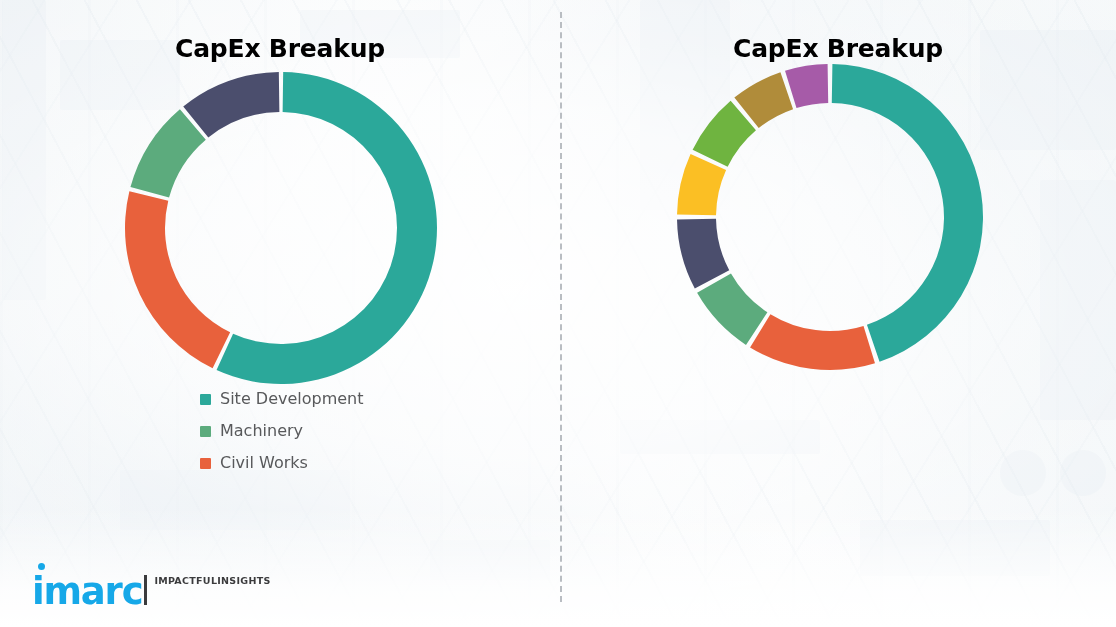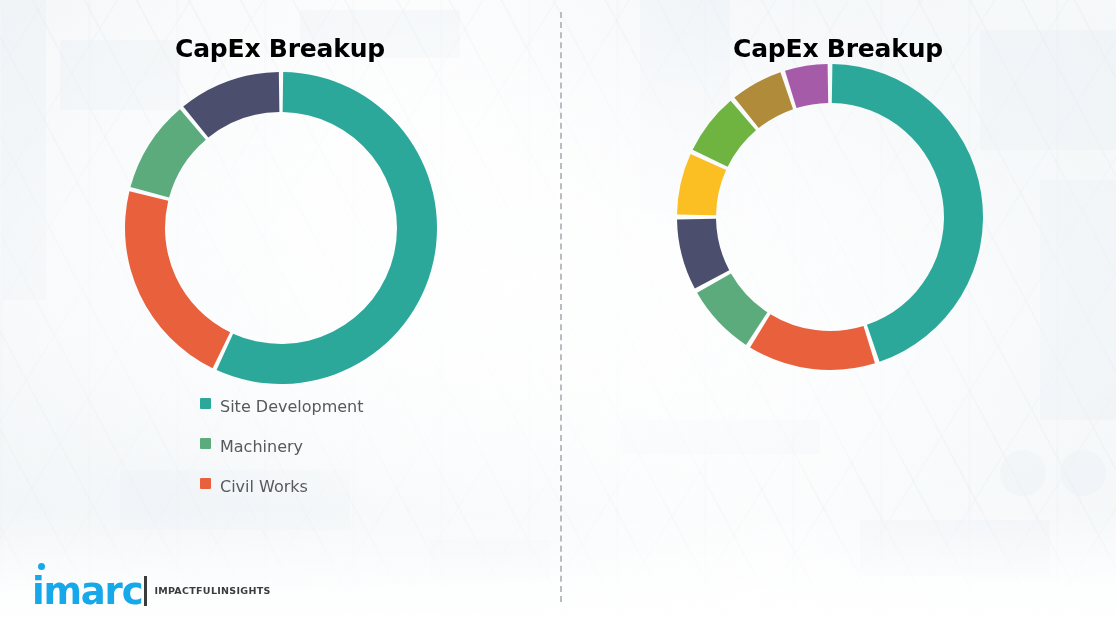--- a/index.html
+++ b/index.html
@@ -119,30 +119,29 @@
     flex: 0 0 auto;
     margin-right: 9px;
     border-radius: 1px;
   }
   .legend-label {
     font-family: "DejaVu Sans", sans-serif;
     font-size: 16px;
     color: #58595b;
     white-space: nowrap;
     line-height: 18px;
-    margin-top: 8px;
   }
 
   
   .logo {
     position: absolute;
     left: 32px;
     bottom: 18px;
     display: flex;
-    align-items: center;
+    align-items: flex-start;
   }
   .logo-mark {
     position: relative;
     font-family: "DejaVu Sans", sans-serif;
     font-size: 37px;
     font-weight: bold;
     color: #16a8e8;
     letter-spacing: -1.2px;
     line-height: 34px;
   }

